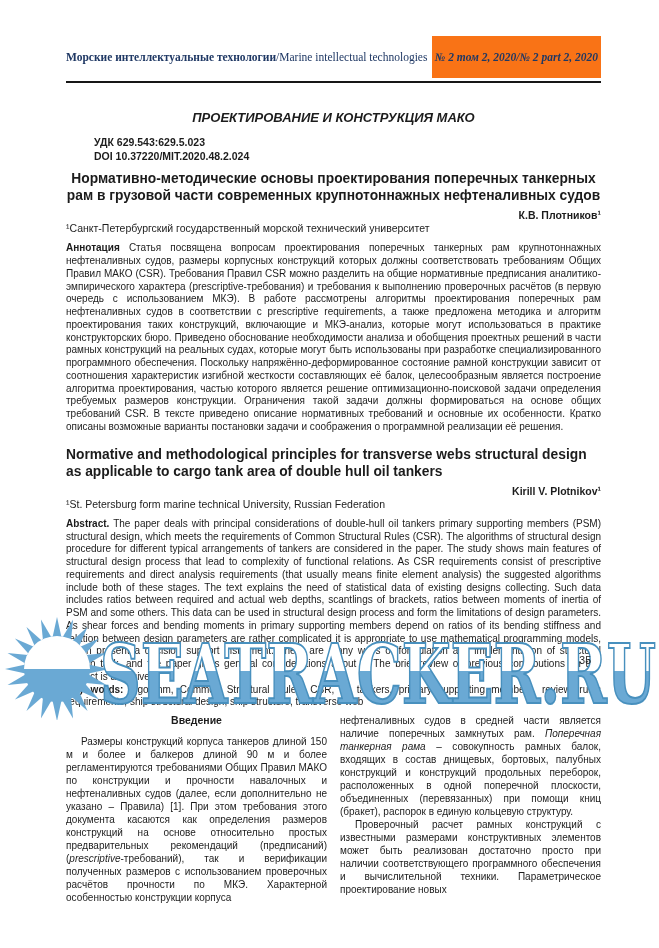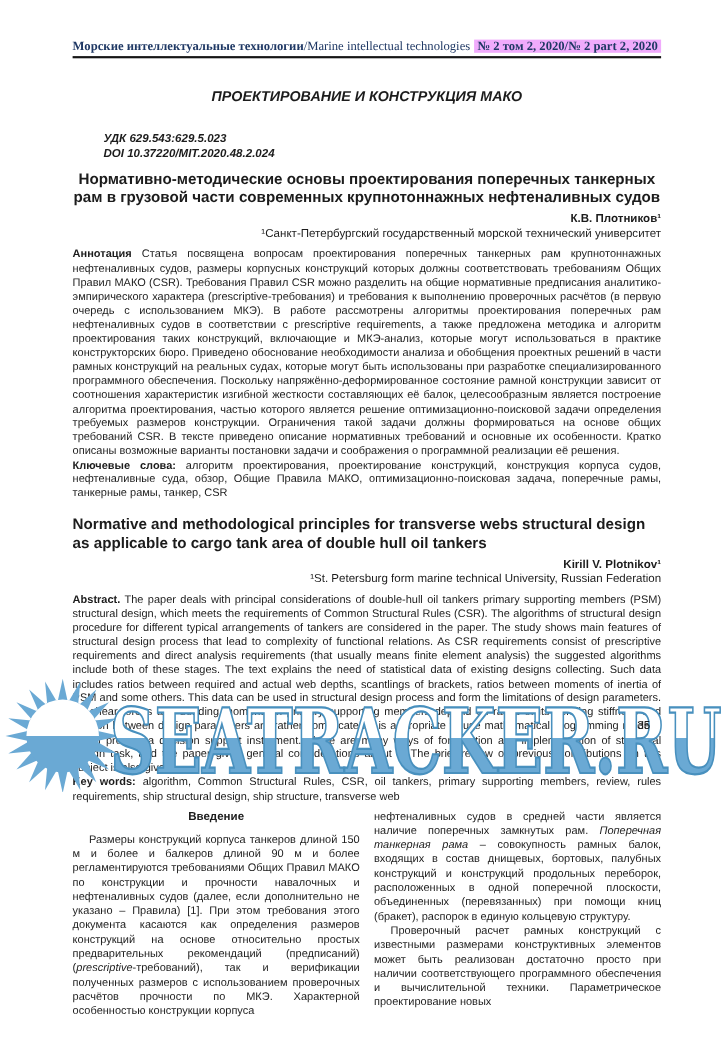--- a/index.html
+++ b/index.html
@@ -19,40 +19,40 @@
   
   .journal-header {
     display:flex; justify-content:space-between; align-items:baseline;
     border-bottom:2px solid #161616; padding-bottom:3px;
     font-family:"Liberation Serif", serif;
     font-size:11.5px; color:#1f3864;
   }
   .journal-title-ru { font-weight:bold; }
   .journal-title-en { font-weight:normal; }
   .issue-badge {
-    background:#f0abfc; color:#1f3864; font-weight:bold;
-    padding:0 3px; white-space:nowrap;
+    background:#f97316; color:#1f3864; font-weight:bold;
+    padding:15px 3px; white-space:nowrap;font-style:italic;
   }
 
   
   .section-heading {
     margin-top:27px; text-align:center;
     font-size:13px; font-weight:bold; font-style:italic;
   }
 
   
-  .meta-block { margin-top:25px; margin-left:28px; font-size:10.5px; font-weight:bold; font-style:italic; line-height:1.3; }
+  .meta-block { margin-top:11px; margin-left:28px; font-size:10.5px; font-weight:bold; line-height:1.3; }
 
   
   .title-ru {
     margin-top:7px; text-align:center;
     font-size:13.8px; font-weight:bold; line-height:1.24;
   }
   .author-line { margin-top:5px; text-align:right; font-size:10.5px; font-weight:bold; }
-  .affil-line { margin-top:1px; text-align:right; font-size:10.5px; }
+  .affil-line { margin-top:1px; text-align:left; font-size:10.5px; }
 
   .abstract-p {
     margin-top:8px; font-size:10px; line-height:1.275;
     text-align:justify;
   }
   .abstract-p .lbl { font-weight:bold; }
   .kw-p { font-size:10px; line-height:1.275; text-align:justify; }
   .kw-p .lbl { font-weight:bold; }
 
   
@@ -98,21 +98,20 @@
     <div class="meta-block">
       <div>УДК 629.543:629.5.023</div>
       <div>DOI 10.37220/MIT.2020.48.2.024</div>
     </div>
 
     <div class="title-ru">Нормативно-методические основы проектирования поперечных танкерных рам в грузовой части современных крупнотоннажных нефтеналивных судов</div>
     <div class="author-line">К.В. Плотников¹</div>
     <div class="affil-line">¹Санкт-Петербургский государственный морской технический университет</div>
 
     <p class="abstract-p"><span class="lbl">Аннотация</span> <span>Статья посвящена вопросам проектирования поперечных танкерных рам крупнотоннажных нефтеналивных судов, размеры корпусных конструкций которых должны соответствовать требованиям Общих Правил МАКО (CSR). Требования Правил CSR можно разделить на общие нормативные предписания аналитико-эмпирического характера (prescriptive-требования) и требования к выполнению проверочных расчётов (в первую очередь с использованием МКЭ). В работе рассмотрены алгоритмы проектирования поперечных рам нефтеналивных судов в соответствии с prescriptive requirements, а также предложена методика и алгоритм проектирования таких конструкций, включающие и МКЭ-анализ, которые могут использоваться в практике конструкторских бюро. Приведено обоснование необходимости анализа и обобщения проектных решений в части рамных конструкций на реальных судах, которые могут быть использованы при разработке специализированного программного обеспечения. Поскольку напряжённо-деформированное состояние рамной конструкции зависит от соотношения характеристик изгибной жесткости составляющих её балок, целесообразным является построение алгоритма проектирования, частью которого является решение оптимизационно-поисковой задачи определения требуемых размеров конструкции. Ограничения такой задачи должны формироваться на основе общих требований CSR. В тексте приведено описание нормативных требований и основные их особенности. Кратко описаны возможные варианты постановки задачи и соображения о программной реализации её решения.</span></p>
-    <p class="kw-p"><span class="lbl">Ключевые слова:</span> <span>алгоритм проектирования, проектирование конструкций, конструкция корпуса судов, нефтеналивные суда, обзор, Общие Правила МАКО, оптимизационно-поисковая задача, поперечные рамы, танкерные рамы, танкер, CSR</span></p>
 
     <div class="title-en">Normative and methodological principles for transverse webs structural design as applicable to cargo tank area of double hull oil tankers</div>
     <div class="author-line">Kirill V. Plotnikov¹</div>
     <div class="affil-line">¹St. Petersburg form marine technical University, Russian Federation</div>
 
     <p class="abstract-p"><span class="lbl">Abstract.</span> <span>The paper deals with principal considerations of double-hull oil tankers primary supporting members (PSM) structural design, which meets the requirements of Common Structural Rules (CSR). The algorithms of structural design procedure for different typical arrangements of tankers are considered in the paper. The study shows main features of structural design process that lead to complexity of functional relations. As CSR requirements consist of prescriptive requirements and direct analysis requirements (that usually means finite element analysis) the suggested algorithms include both of these stages. The text explains the need of statistical data of existing designs collecting. Such data includes ratios between required and actual web depths, scantlings of brackets, ratios between moments of inertia of PSM and some others. This data can be used in structural design process and form the limitations of design parameters. As shear forces and bending moments in primary supporting members depend on ratios of its bending stiffness and relation between design parameters are rather complicated it is appropriate to use mathematical programming models, which present a decision support instrument. There are many ways of formulation and implementation of structural design task, and the paper gives general considerations about it. The brief review of previous contributions on this subject is also given.</span></p>
     <p class="kw-p"><span class="lbl">Key words:</span> <span>algorithm, Common Structural Rules, CSR, oil tankers, primary supporting members, review, rules requirements, ship structural design, ship structure, transverse web</span></p>
 
     <div class="columns">
       <div class="col">

